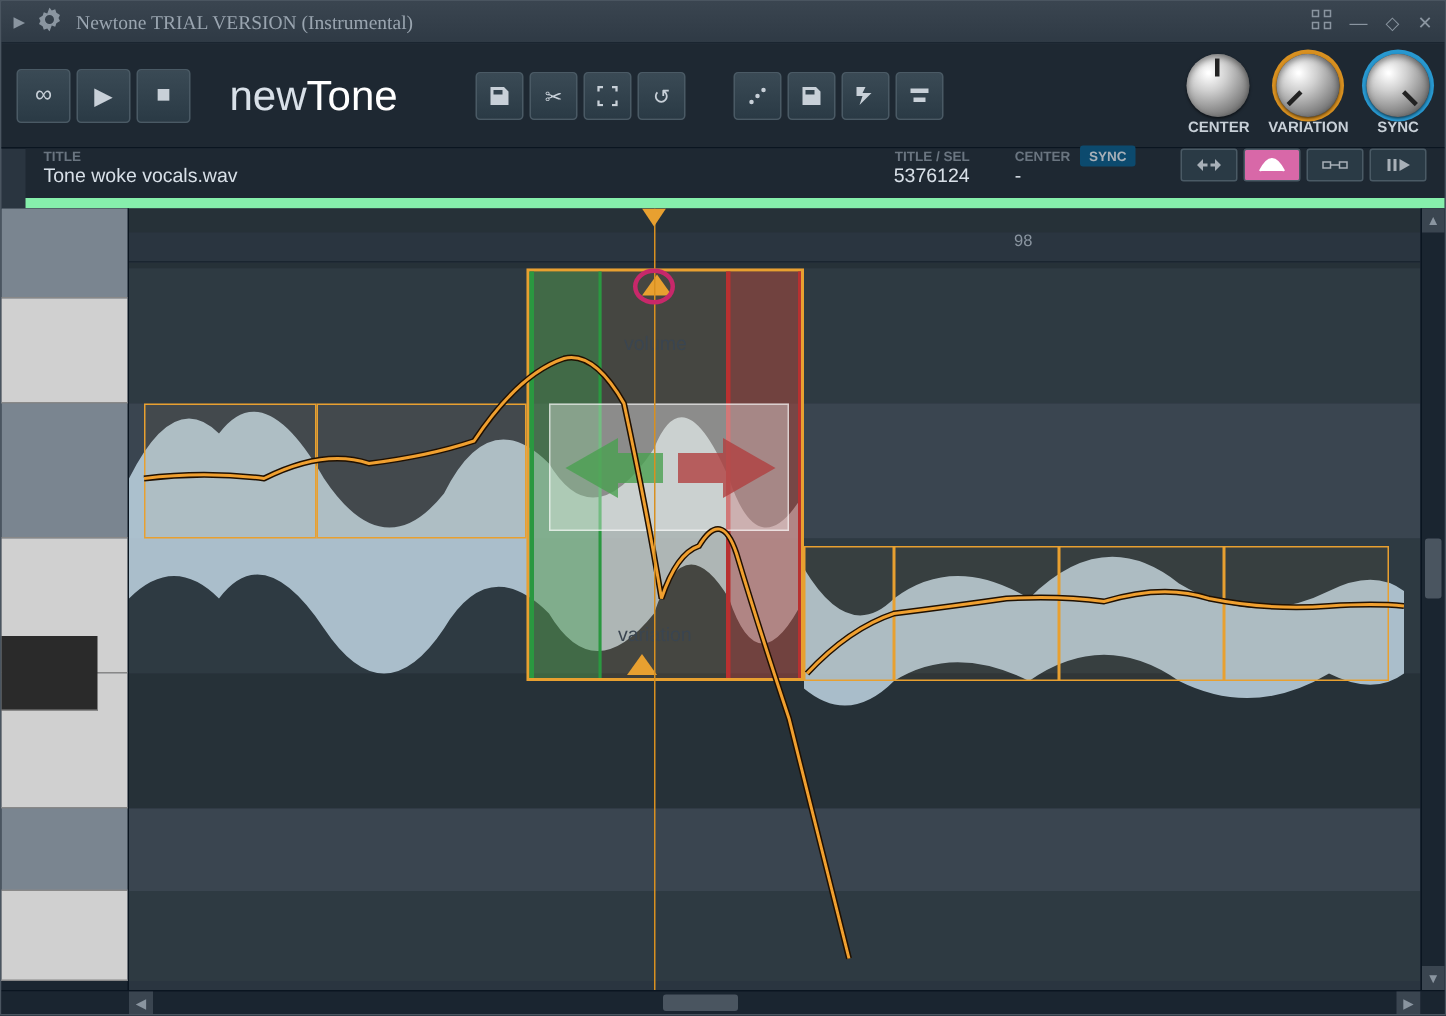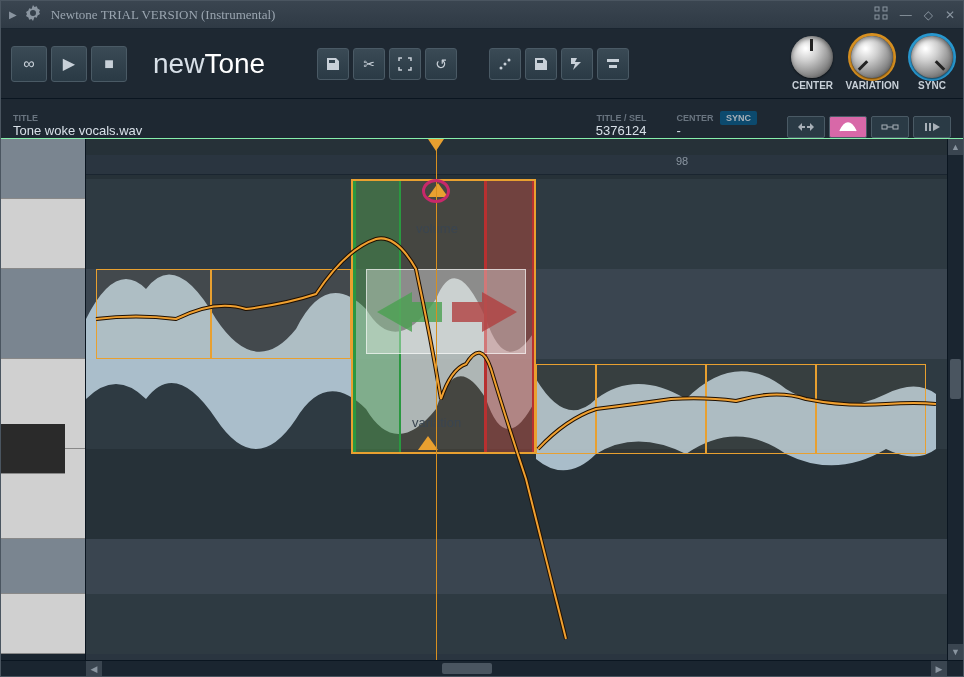--- a/index.html
+++ b/index.html
@@ -87,24 +87,25 @@
   .knob.center::after { transform: rotate(0deg); }
   .knob.variation { box-shadow: inset 0 2px 4px rgba(0,0,0,0.4), 0 1px 2px rgba(0,0,0,0.6), 0 0 0 3px #d89020; }
   .knob.variation::after { transform: rotate(-135deg); }
   .knob.trans { box-shadow: inset 0 2px 4px rgba(0,0,0,0.4), 0 1px 2px rgba(0,0,0,0.6), 0 0 0 3px #2898d0; }
   .knob.trans::after { transform: rotate(135deg); }
   .knob-label { font-size: 10px; color: #c8d0d8; font-weight: bold; }
   .info-bar {
     height: 40px;
     background: #1e2832;
     display: flex;
-    align-items: flex-end;
+    align-items: flex-start;
     padding: 0 12px;
-    border-bottom: 1px solid #86efac;
+    border-bottom: 7px solid #86efac;
     gap: 30px;
+    margin-left: 16px;
   }
   .info-block { display: flex; flex-direction: column; }
   .info-label { font-size: 9px; color: #6a7580; font-weight: bold; }
   .info-value { font-size: 13px; color: #d8e0e8; }
   .info-fill { flex: 1; }
   .sync-btn {
     background: #0c4a6e;
     padding: 2px 6px;
     border-radius: 2px;
     font-size: 9px;

